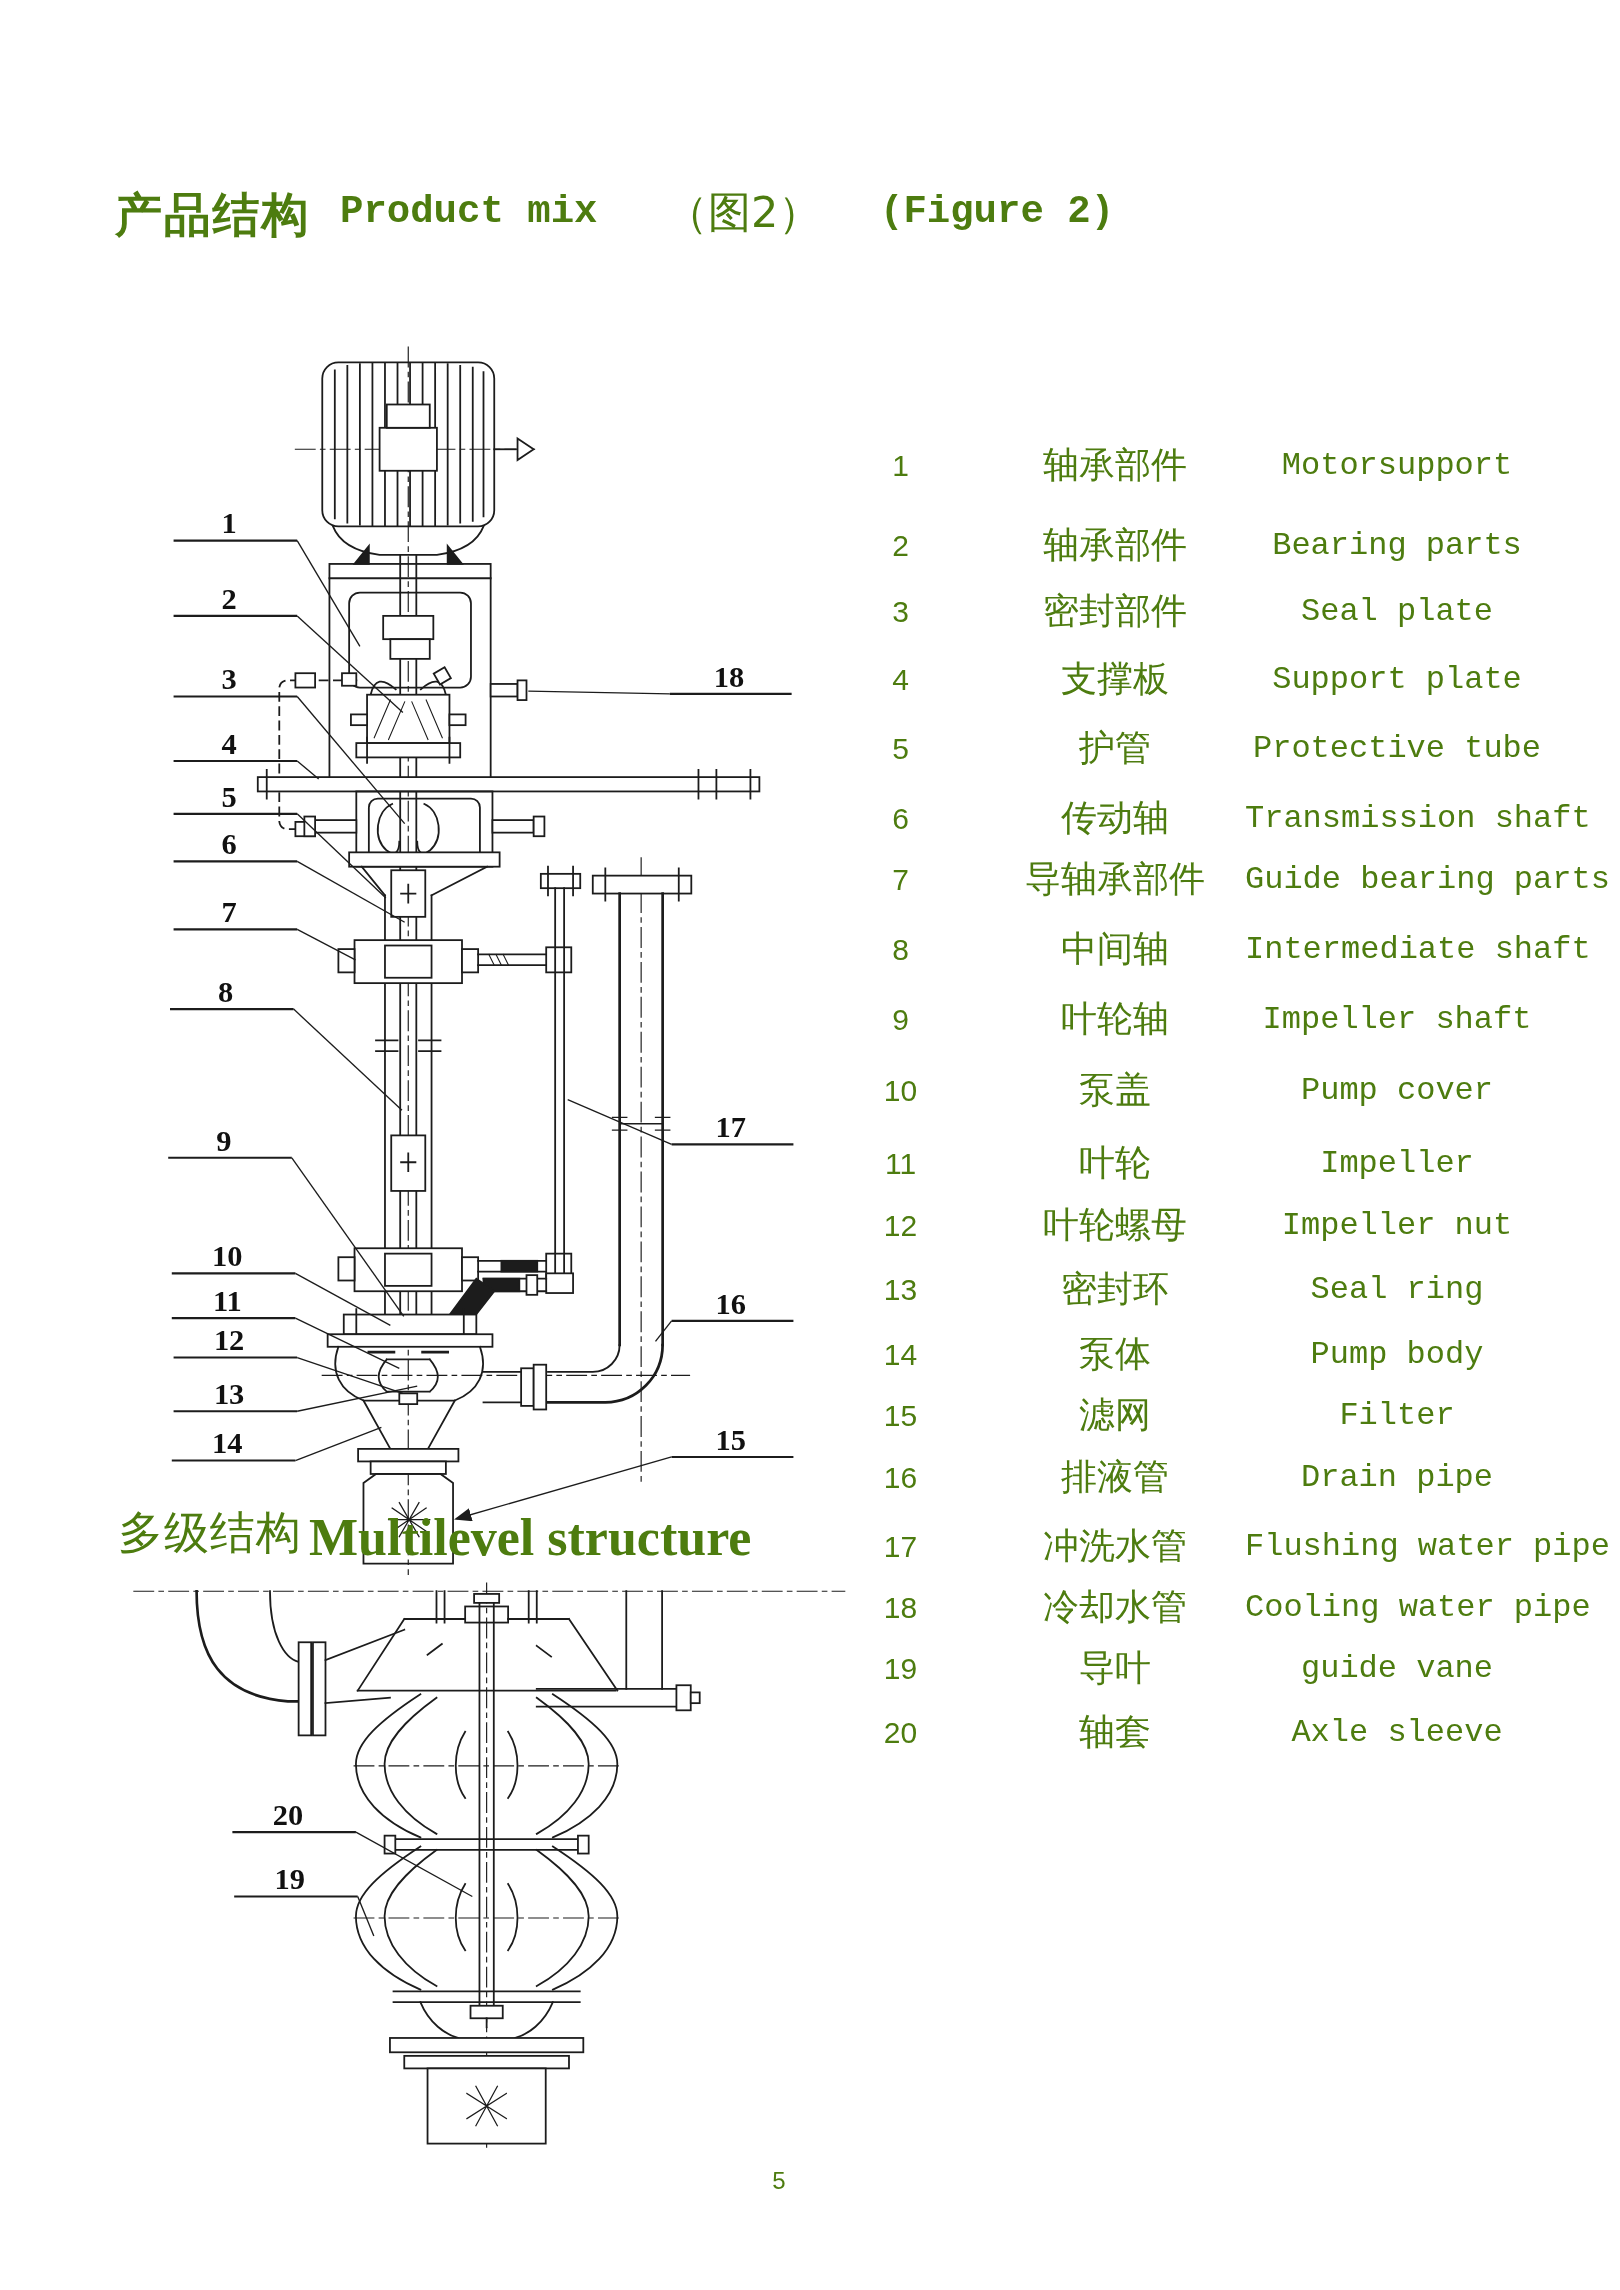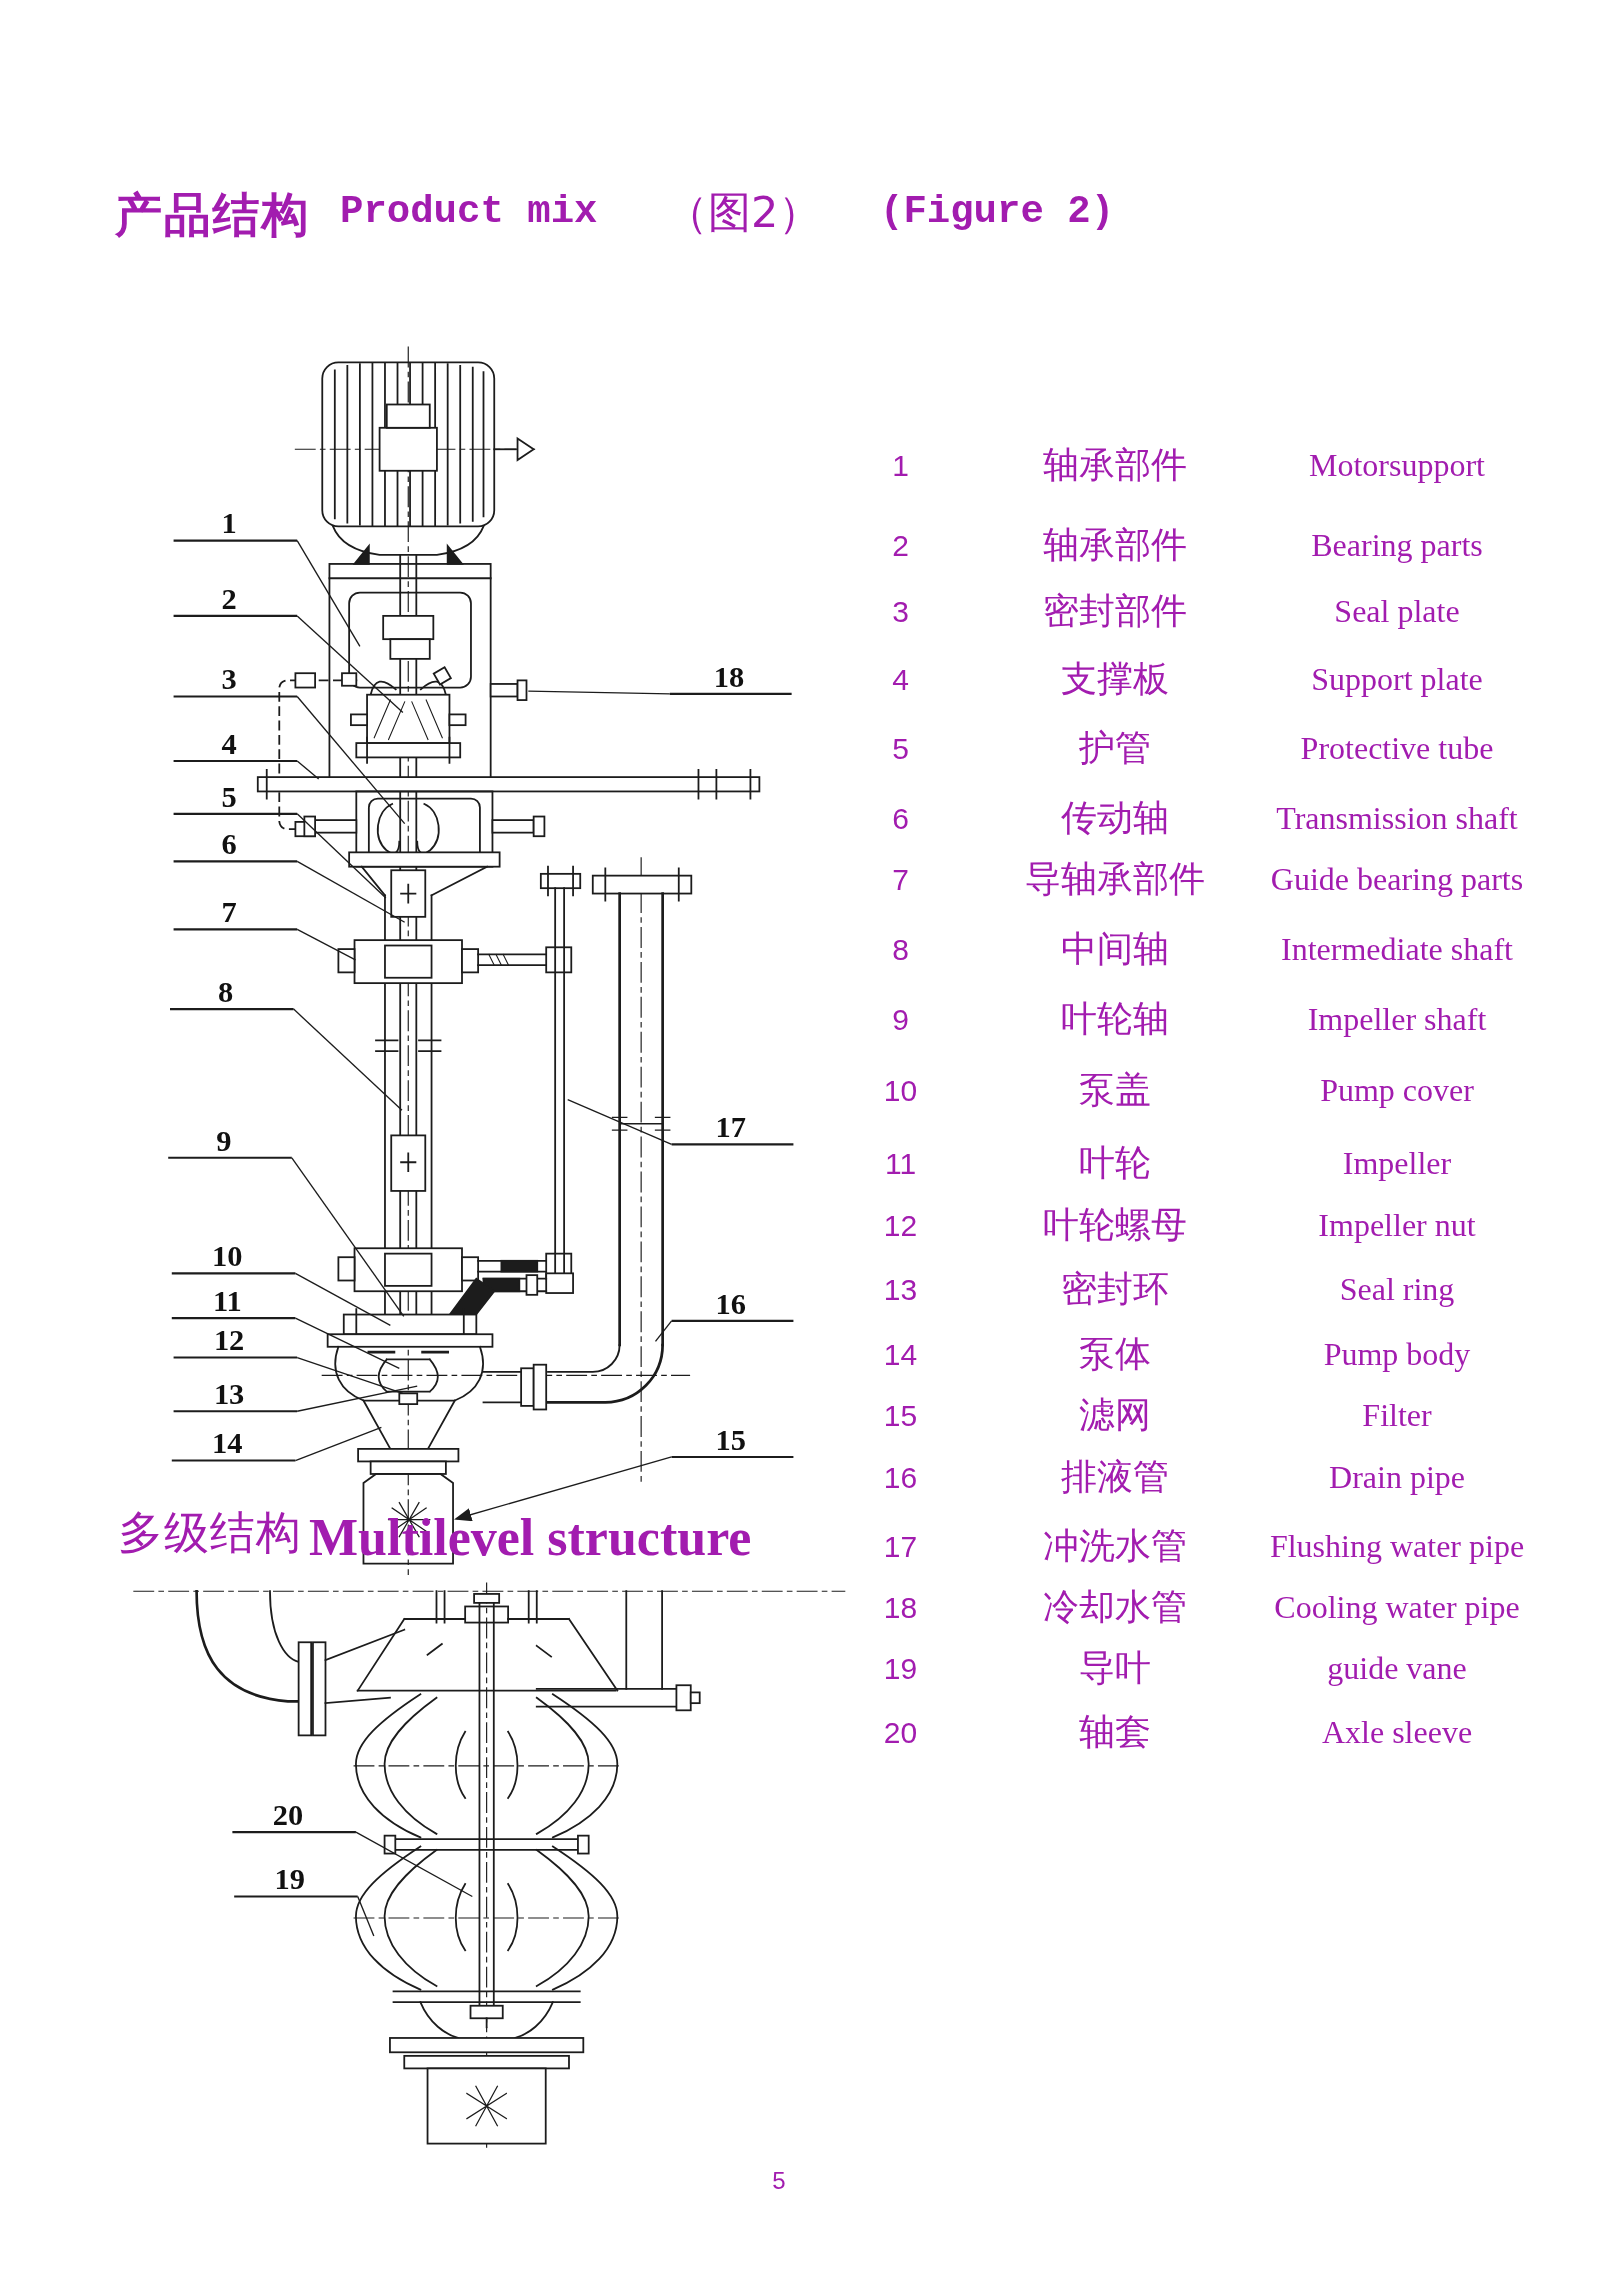--- a/index.html
+++ b/index.html
@@ -1,18 +1,18 @@
 <!DOCTYPE html>
 <html style="font-size:14.3px"><head>
 <meta charset="utf-8">
 <style>
   html,body{margin:0;padding:0;background:#e8e8e8;}
   .page{
     position:relative;width:1620px;height:2291px;background:#ffffff;
-    font-family:"Liberation Serif",serif;color:#a21caf;overflow:hidden;
+    font-family:"Liberation Serif",serif;color:#4d7c0f;overflow:hidden;
   }
   
   .t-cn{position:absolute;left:115px;top:184px;font-size:47px;font-weight:700;
         font-family:"DejaVu Sans",sans-serif;letter-spacing:1.8px;}
   .t-en{position:absolute;left:340px;top:190px;font-size:39px;font-weight:700;
         font-family:Liberation Mono, monospace;}
   .t-figcn{position:absolute;left:665px;top:184px;font-size:43px;font-weight:400;
         font-family:"DejaVu Sans",sans-serif;}
   .t-figen{position:absolute;left:862px;top:190px;font-size:39px;font-weight:700;
         font-family:"Liberation Mono",monospace;margin-left:18px;}
@@ -20,21 +20,21 @@
   .sub-cn{position:absolute;left:118px;top:1503px;font-size:45px;font-weight:400;
         font-family:"DejaVu Sans",sans-serif;letter-spacing:0.9px;}
   .sub-en{position:absolute;left:309px;top:1508px;font-size:52px;font-weight:700;
         font-family:"Liberation Serif",serif;}
   
   #parts-list{position:absolute;left:0;top:0;width:1620px;height:2291px;pointer-events:none;}
   .prow{position:absolute;left:0;width:1620px;height:47px;line-height:47px;}
   .prow span{position:absolute;display:block;text-align:center;white-space:nowrap;}
   .pnum{left:851px;width:99px;font-family:"Liberation Sans",sans-serif;font-size:30px;}
   .pcn {left:967px;width:296px;font-family:"Liberation Serif",serif;font-size:36px;}
-  .pen {left:1245px;width:304px;font-family:Liberation Serif, serif;font-size:32px;}
+  .pen {left:1245px;width:304px;font-family:Liberation Mono, monospace;font-size:32px;}
   
   svg{position:absolute;}
   svg .art{stroke:#1c1c1c;fill:none;stroke-width:2;stroke-linecap:square;}
   svg .hv{stroke-width:3;}
   svg .cl{stroke:#1c1c1c;fill:none;stroke-width:1.3;stroke-dasharray:22 6 5 6;}
   svg .dash{stroke-dasharray:9 7;}
   svg text.co{fill:#111;stroke:none;font:700 34px "Liberation Serif",serif;}
   svg .co-ul{stroke:#1c1c1c;stroke-width:2.4;}
   svg .co-ld{stroke:#1c1c1c;stroke-width:1.5;}
   .page-num{position:absolute;left:743px;top:2167px;width:72px;text-align:center;

